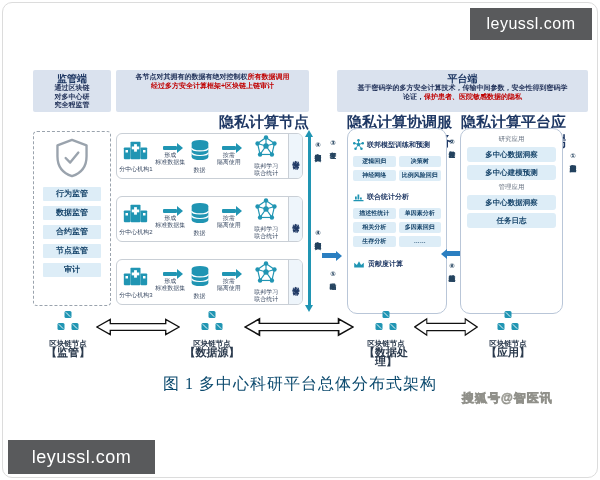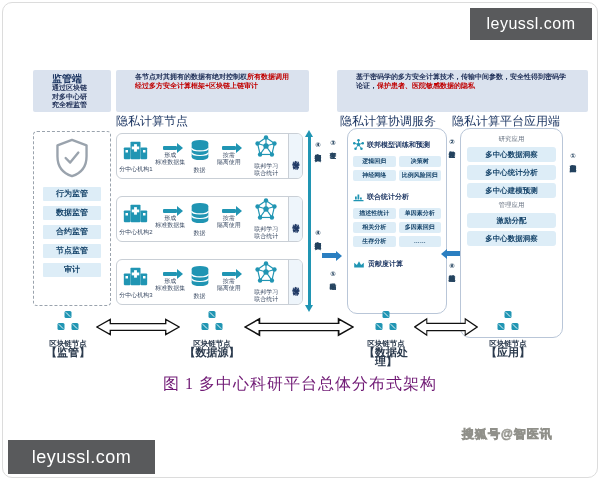--- a/index.html
+++ b/index.html
@@ -6,29 +6,29 @@
   body{width:600px;height:480px;background:#fff;font-family:"Liberation Sans","DejaVu Sans",sans-serif;position:relative;overflow:hidden;}
   .abs{position:absolute;}
   .frame{position:absolute;inset:2px;border:1px solid #dcdcdc;border-radius:10px;}
 
   
   .wm{background:#595a5c;color:#fff;display:flex;align-items:center;justify-content:center;letter-spacing:.5px;}
   .wm-top{left:470px;top:8px;width:122px;height:32px;font-size:16px;}
   .wm-bottom{left:8px;top:440px;width:147px;height:34px;font-size:18px;}
 
   
-  .hdr{background:#dae2ee;border-radius:2px;padding:3px 19px 2px;box-sizing:border-box;text-align:left;}
+  .hdr{background:#dae2ee;border-radius:2px;padding:3px 19px 2px;box-sizing:border-box;text-align:center;}
   .hdr .t{font-size:10px;font-weight:bold;color:#1f3864;line-height:11px;}
   .hdr .d{font-size:7px;color:#25355c;line-height:8.5px;font-weight:bold;}
   .hdr .red{color:#c00000;}
   .reg-hdr{left:33px;top:70px;width:78px;height:42px;}
   .hosp-hdr{left:116px;top:70px;width:193px;height:42px;}
   .plat-hdr{left:337px;top:70px;width:251px;height:42px;}
 
-  .sub{font-size:12px;font-weight:normal;color:#1f3864;text-align:left;}
+  .sub{font-size:15px;font-weight:bold;color:#1f3864;text-align:right;}
   .hosp-sub{left:116px;top:113px;width:193px;}
   .coord-sub{left:340px;top:113px;width:112px;}
   .app-sub{left:452px;top:113px;width:114px;}
 
   
   .reg-box{left:33px;top:131px;width:78px;height:175px;border:1px dashed #9aa3ad;border-radius:4px;box-sizing:border-box;text-align:center;padding-top:6px;}
   .reg-box .pill{width:58px;height:14px;margin:5px auto 0;background:#ddedf7;border-radius:1px;font-size:8px;font-weight:bold;color:#17456b;line-height:14px;}
   .shield{display:inline-block;}
 
   
@@ -48,35 +48,35 @@
   .vdarrow::before{content:"";position:absolute;bottom:100%;left:50%;transform:translateX(-50%);border-bottom:7px solid #2095b3;border-left:4.5px solid transparent;border-right:4.5px solid transparent;}
   .vdarrow::after{content:"";position:absolute;top:100%;left:50%;transform:translateX(-50%);border-top:7px solid #2095b3;border-left:4.5px solid transparent;border-right:4.5px solid transparent;}
   .barrow-r{left:322px;top:253px;width:14px;height:5px;background:#2b7fc1;}
   .barrow-r::after{content:"";position:absolute;left:100%;top:50%;transform:translateY(-50%);border-left:6px solid #2b7fc1;border-top:5px solid transparent;border-bottom:5px solid transparent;}
   .barrow-l{left:447px;top:251px;width:13px;height:5px;background:#2b7fc1;}
   .barrow-l::before{content:"";position:absolute;right:100%;top:50%;transform:translateY(-50%);border-right:6px solid #2b7fc1;border-top:5px solid transparent;border-bottom:5px solid transparent;}
 
   
   .panel{border:1.5px solid #b9c6d8;border-radius:10px;box-sizing:border-box;background:#fff;}
   .coord-panel{left:347px;top:128px;width:100px;height:186px;padding:5px 5px;}
-  .app-panel{left:460px;top:128px;width:103px;height:210px;padding:4px 6px;}
+  .app-panel{left:460px;top:128px;width:103px;height:186px;padding:4px 6px;}
   .sec-h{display:flex;align-items:center;gap:3px;margin:2px 0 2px;}
   .sec-h .st{font-size:7px;font-weight:bold;color:#1f3864;}
   .pillgrid{display:grid;grid-template-columns:1fr 1fr;gap:3px;margin-bottom:4px;}
   .spill{background:#ddedf7;border-radius:2px;font-size:6px;font-weight:bold;color:#17456b;text-align:center;line-height:11px;height:11px;overflow:hidden;}
   .gl{font-size:6.5px;color:#6b7685;text-align:center;margin:2px 0;}
   .apill{background:#ddedf7;border-radius:3px;font-size:7.5px;font-weight:bold;color:#17456b;text-align:center;line-height:15px;height:15px;margin:3px 0;}
 
   
   .bnode{width:60px;top:310px;text-align:center;}
   .bnode .n1{font-size:7.5px;color:#2b3a4d;font-weight:bold;line-height:9px;margin-top:1px;}
   .bnode .n2{font-size:11px;color:#2b3a4d;font-weight:bold;line-height:9px;}
 
-  .caption{left:0;top:374px;width:600px;text-align:center;font-family:"Liberation Serif","DejaVu Serif",serif;font-size:16px;color:#701a75;letter-spacing:1px;}
-  .credit{left:462px;top:390px;font-size:12px;font-weight:bold;color:#d6d6cc;-webkit-text-stroke:0.7px #90908a;letter-spacing:1px;margin-top:36px;}
+  .caption{left:0;top:374px;width:600px;text-align:center;font-family:"Liberation Serif","DejaVu Serif",serif;font-size:16px;color:#0c4a6e;letter-spacing:1px;}
+  .credit{left:462px;top:390px;font-size:12px;font-weight:bold;color:#d6d6cc;-webkit-text-stroke:0.7px #90908a;letter-spacing:1px;}
 </style>
 </head>
 <body>
 
 <div class="frame"></div>
 
 <div class="abs wm wm-top">
     <span>leyussl.com</span>
   </div>
 <div class="abs wm wm-bottom">
@@ -84,20 +84,21 @@
   </div>
 
 <div class="abs hdr reg-hdr">
   <div class="t">监管端</div>
   <div class="d">通过区块链对多中心研究全程监管</div>
 </div>
 <div class="abs hdr hosp-hdr">
   <div class="d"><span>各节点对其拥有的数据有绝对控制权</span><span class="red">所有数据调用经过多方安全计算框架+区块链上链审计</span></div>
 </div>
 <div class="abs hdr plat-hdr">
+  <div class="t">平台端</div>
   <div class="d"><span>基于密码学的多方安全计算技术，传输中间参数，安全性得到密码学论证，</span><span class="red">保护患者、医院敏感数据的隐私</span></div>
 </div>
 
 <div class="abs sub hosp-sub">隐私计算节点</div>
 <div class="abs sub coord-sub">隐私计算协调服务</div>
 <div class="abs sub app-sub">隐私计算平台应用端</div>
 
 <div class="abs reg-box">
   <span class="shield">
     <svg width="38" height="40" viewBox="0 0 40 44" fill="none" stroke="#9aa3ad" stroke-width="2.6" stroke-linejoin="round" stroke-linecap="round">
@@ -357,25 +358,24 @@
   </div>
 </div>
 
 <div class="abs vtext flow" style="left:448px;top:138px;height:88px">②发起计算任务</div>
 <div class="abs barrow-l"></div>
 <div class="abs vtext flow" style="left:448px;top:262px;height:88px">⑥计算结果呈现</div>
 
 <div class="abs panel app-panel">
   <div class="gl">研究应用</div>
   <div class="apill">多中心数据洞察</div>
-  <div class="apill">多中心统计分析</div>
   <div class="apill">多中心建模预测</div>
   <div class="gl">管理应用</div>
-  <div class="apill">激励分配</div>
   <div class="apill">多中心数据洞察</div>
+  <div class="apill">任务日志</div>
 </div>
 
 <div class="abs vtext flow" style="left:569px;top:152px;height:160px">①产品化界面发起研究应用</div>
 
 <div class="abs bnode" style="left:38px">
   <span><svg width="26" height="24" viewBox="0 0 26 24">
         <g fill="#2095b3">
           <rect x="9.5" y="1" width="7" height="7" rx="1.5"></rect>
           <rect x="2.5" y="13" width="7" height="7" rx="1.5"></rect>
           <rect x="16.5" y="13" width="7" height="7" rx="1.5"></rect>

